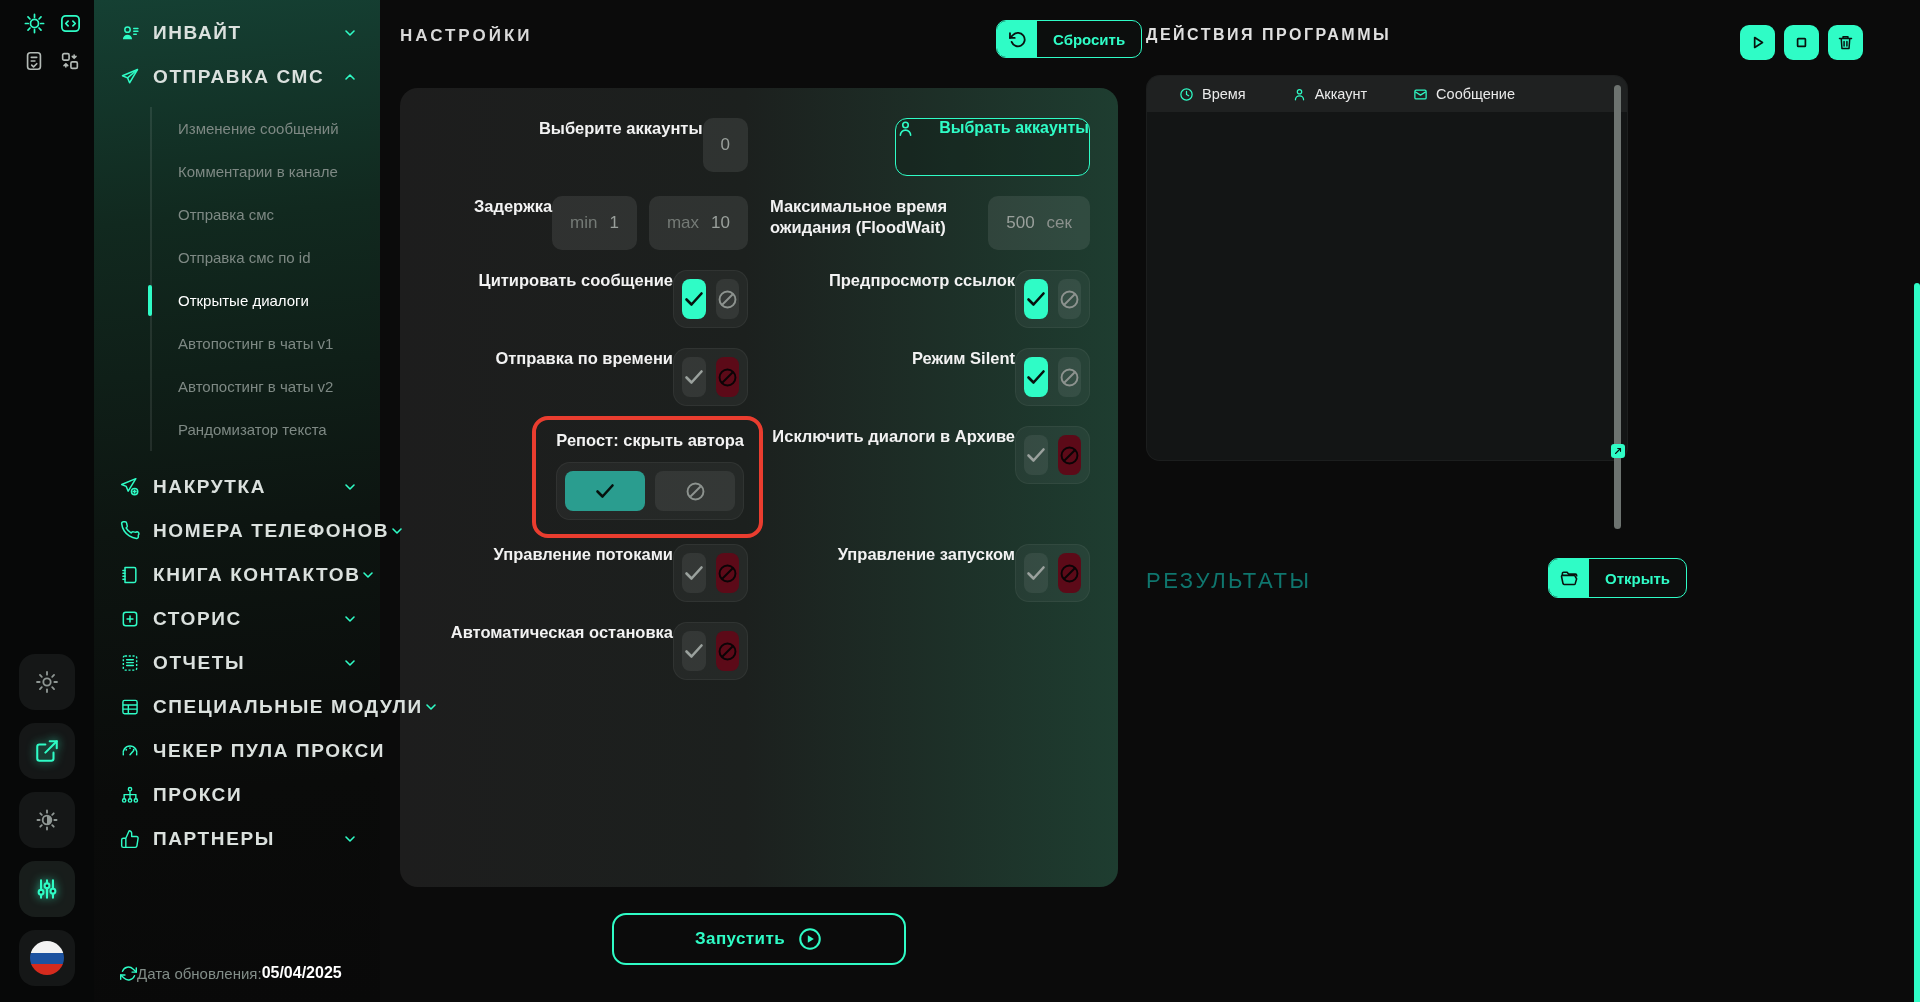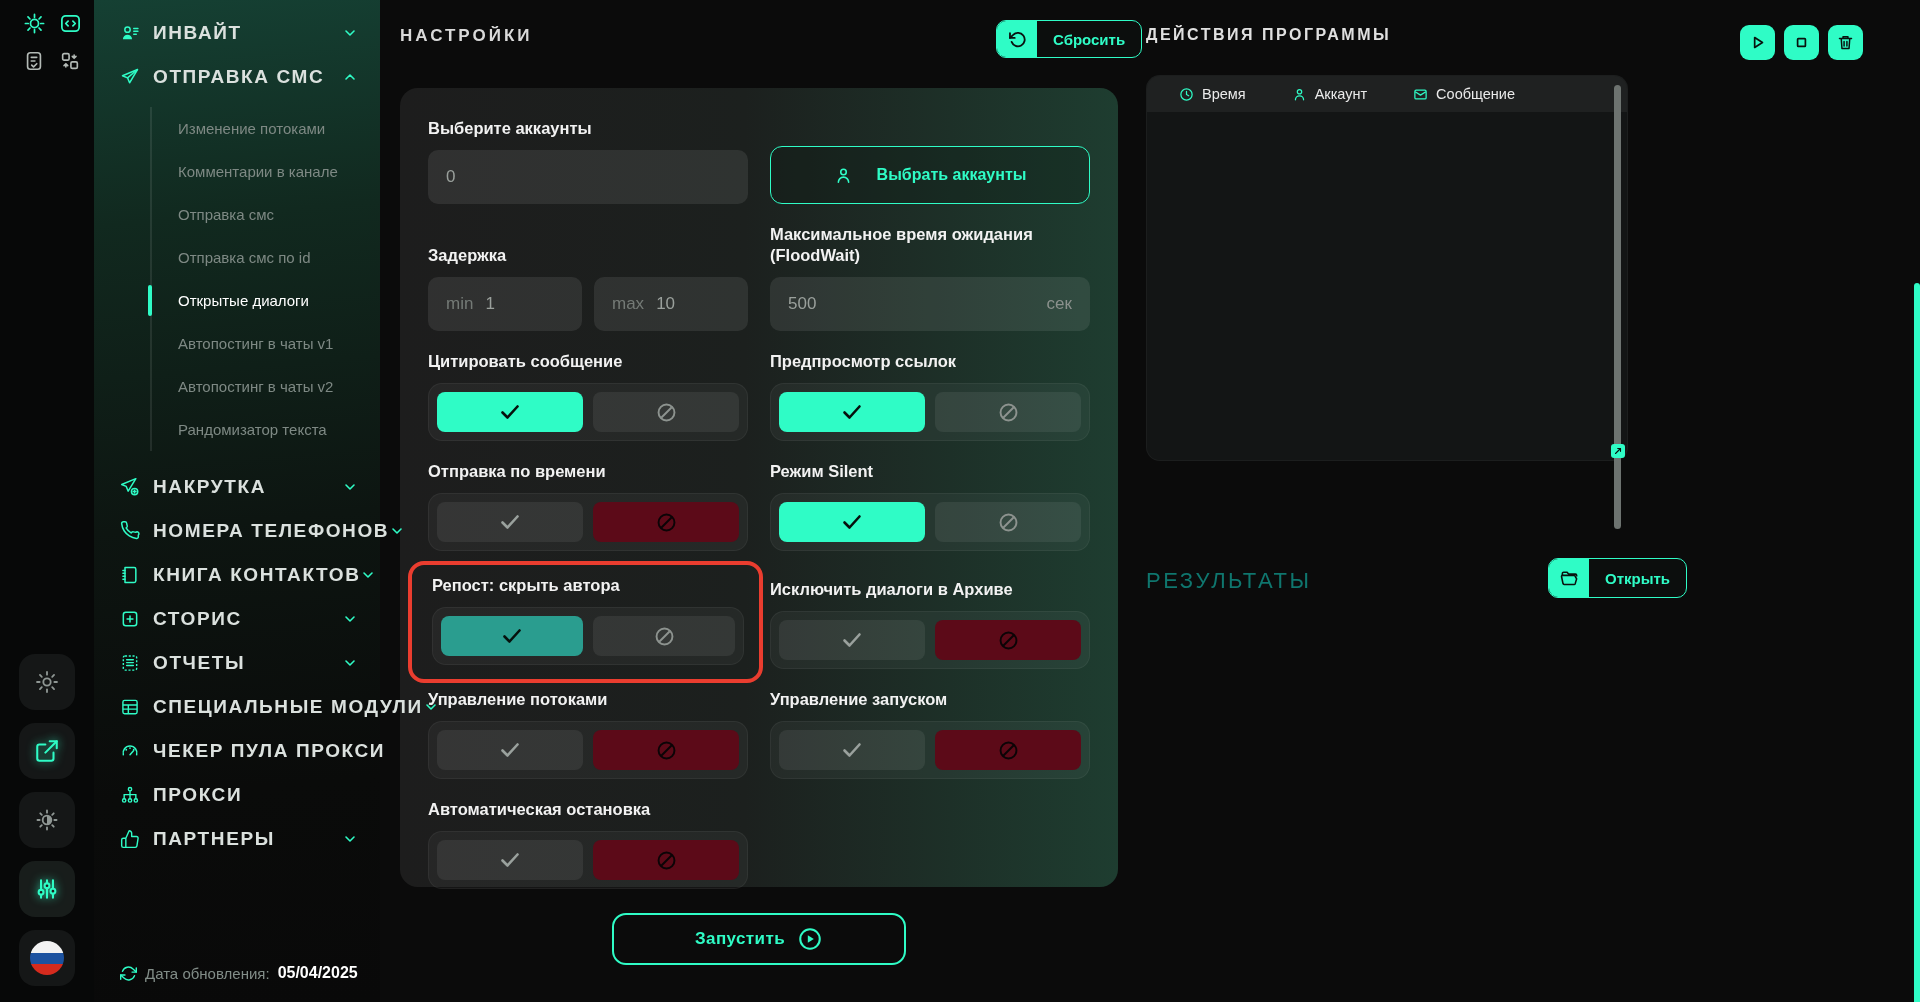--- a/index.html
+++ b/index.html
@@ -39,48 +39,48 @@
     padding-top:11px;z-index:4}
   .srow{display:flex;align-items:center;height:44px;padding:0 22px 0 26px;cursor:pointer}
   .srow .sic{width:20px;height:20px;color:var(--accent);margin-right:13px;flex:0 0 auto}
   .srow .slb{font-size:19px;font-weight:700;letter-spacing:1.6px;color:#dbe1de;white-space:nowrap}
   .srow .chev{margin-left:auto;color:var(--accent)}
   .submenu{margin:8px 0 14px 56px;border-left:2px solid rgba(255,255,255,.09);list-style:none}
   .submenu li{position:relative;padding-left:26px;height:43px;display:flex;align-items:center;
     font-size:15px;color:var(--muted);cursor:pointer;white-space:nowrap}
   .submenu li.active{color:#fff}
   .submenu li.active::before{content:'';position:absolute;left:-4px;top:6px;bottom:6px;width:4px;border-radius:2px;background:var(--accent)}
-  .side-footer{position:absolute;bottom:20px;left:26px;display:flex;align-items:center;gap:8px;white-space:nowrap}
+  .side-footer{position:absolute;bottom:20px;left:26px;display:flex;align-items:center;gap:0;white-space:nowrap}
   .side-footer .sic{color:var(--accent)}
   .side-footer .flabel{font-size:15px;color:#828d88}
   .side-footer .fdate{font-size:16px;font-weight:700;color:#fff}
 
   
   .content{position:absolute;left:380px;top:0;right:0;bottom:0}
   .settings-title{position:absolute;left:20px;top:26px;font-size:17px;font-weight:700;letter-spacing:3px;color:#d9d9d9}
 
   .pill{display:inline-flex;align-items:stretch;border:1.5px solid var(--accent);border-radius:10px;overflow:hidden;background:#0c0e0d;cursor:pointer}
   .pill .pic{width:40px;background:var(--accent);color:#0a120f;display:flex;align-items:center;justify-content:center}
   .pill .plb{display:flex;align-items:center;padding:0 16px;color:var(--accent);font-weight:700;font-size:15px;white-space:nowrap}
   .reset-pill{position:absolute;left:616px;top:20px;height:38px}
   .open-pill{position:absolute;left:408px;top:558px;height:40px}
 
   .card{position:absolute;left:20px;top:88px;width:718px;height:799px;border-radius:18px;
     background:linear-gradient(90deg,#1d1d1d 0%,#1c201e 48%,#1e3d30 100%);
     padding:30px 28px 24px;display:grid;grid-template-columns:1fr 1fr;column-gap:22px;align-content:start}
-  .field{display:flex;flex-direction:column;justify-content:flex-end;margin-bottom:20px}
+  .field{display:flex;flex-direction:row;justify-content:flex-end;margin-bottom:20px}
   .flabel2{font-size:16.5px;font-weight:700;color:#f2f2f2;margin-bottom:11px;line-height:21px}
   .tinput{height:54px;background:rgba(255,255,255,.085);border-radius:10px;display:flex;align-items:center;
     padding:0 18px;font-size:17px;color:#969c98;gap:12px}
   .tinput .pref{color:#747a76}
   .tinput .val{color:#9aa09c}
   .tinput .unit{margin-left:auto;color:#8b918d}
   .dual{display:flex;gap:12px}
   .dual .tinput{flex:1}
-  .acc-btn{height:58px;border:1.5px solid var(--accent);border-radius:12px;display:flex;align-items:center;justify-content:center;
+  .acc-btn{height:58px;border:1.5px solid var(--accent);border-radius:12px;display:flex;align-items:flex-start;justify-content:center;
     gap:24px;color:var(--accent);font-weight:700;font-size:16px;background:rgba(8,22,17,.25);cursor:pointer}
 
   .toggle{background:rgba(255,255,255,.045);border:1px solid rgba(255,255,255,.05);border-radius:14px;
     padding:8px;display:flex;gap:10px;height:58px}
   .seg{flex:1;border-radius:8px;display:flex;align-items:center;justify-content:center;cursor:pointer}
   .seg-check{background:rgba(255,255,255,.07);color:#9aa19d}
   .seg-slash{background:rgba(255,255,255,.07);color:#8d938f}
   .toggle.on  .seg-check{background:var(--accent);color:#06110d}
   .toggle.muted .seg-check{background:var(--accent-dim);color:#06110d}
   .toggle.off .seg-slash{background:var(--danger);color:#0b0406}
@@ -198,21 +198,21 @@
     </span>
     <span class="slb">ОТПРАВКА СМС</span>
     <span class="chev">
         <svg width="16" height="16" viewBox="0 0 24 24" fill="none" stroke="currentColor" stroke-width="2.4" stroke-linecap="round" stroke-linejoin="round">
           <path d="M6 15l6-6 6 6"></path>
         </svg>
       </span>
   </div>
 
   <ul class="submenu">
-    <li>Изменение потоками</li>
+    <li>Изменение сообщений</li>
     <li>Комментарии в канале</li>
     <li>Отправка смс</li>
     <li>Отправка смс по id</li>
     <li class="active">Открытые диалоги</li>
     <li>Автопостинг в чаты v1</li>
     <li>Автопостинг в чаты v2</li>
     <li>Рандомизатор текста</li>
   </ul>
 
   <div class="srow">

